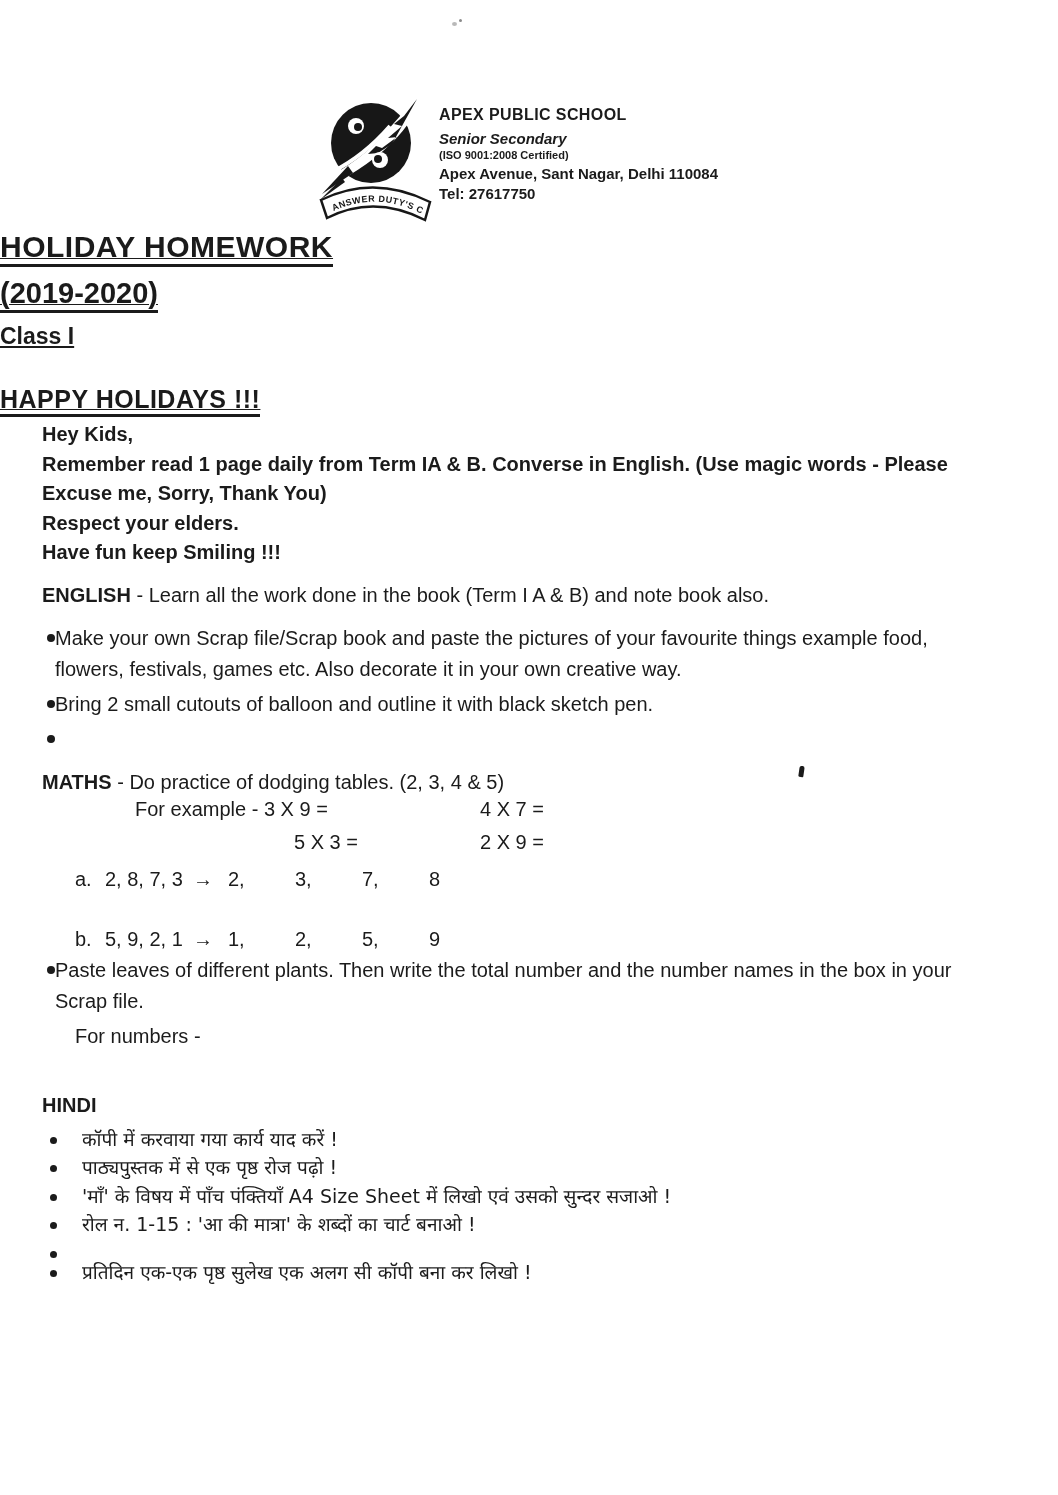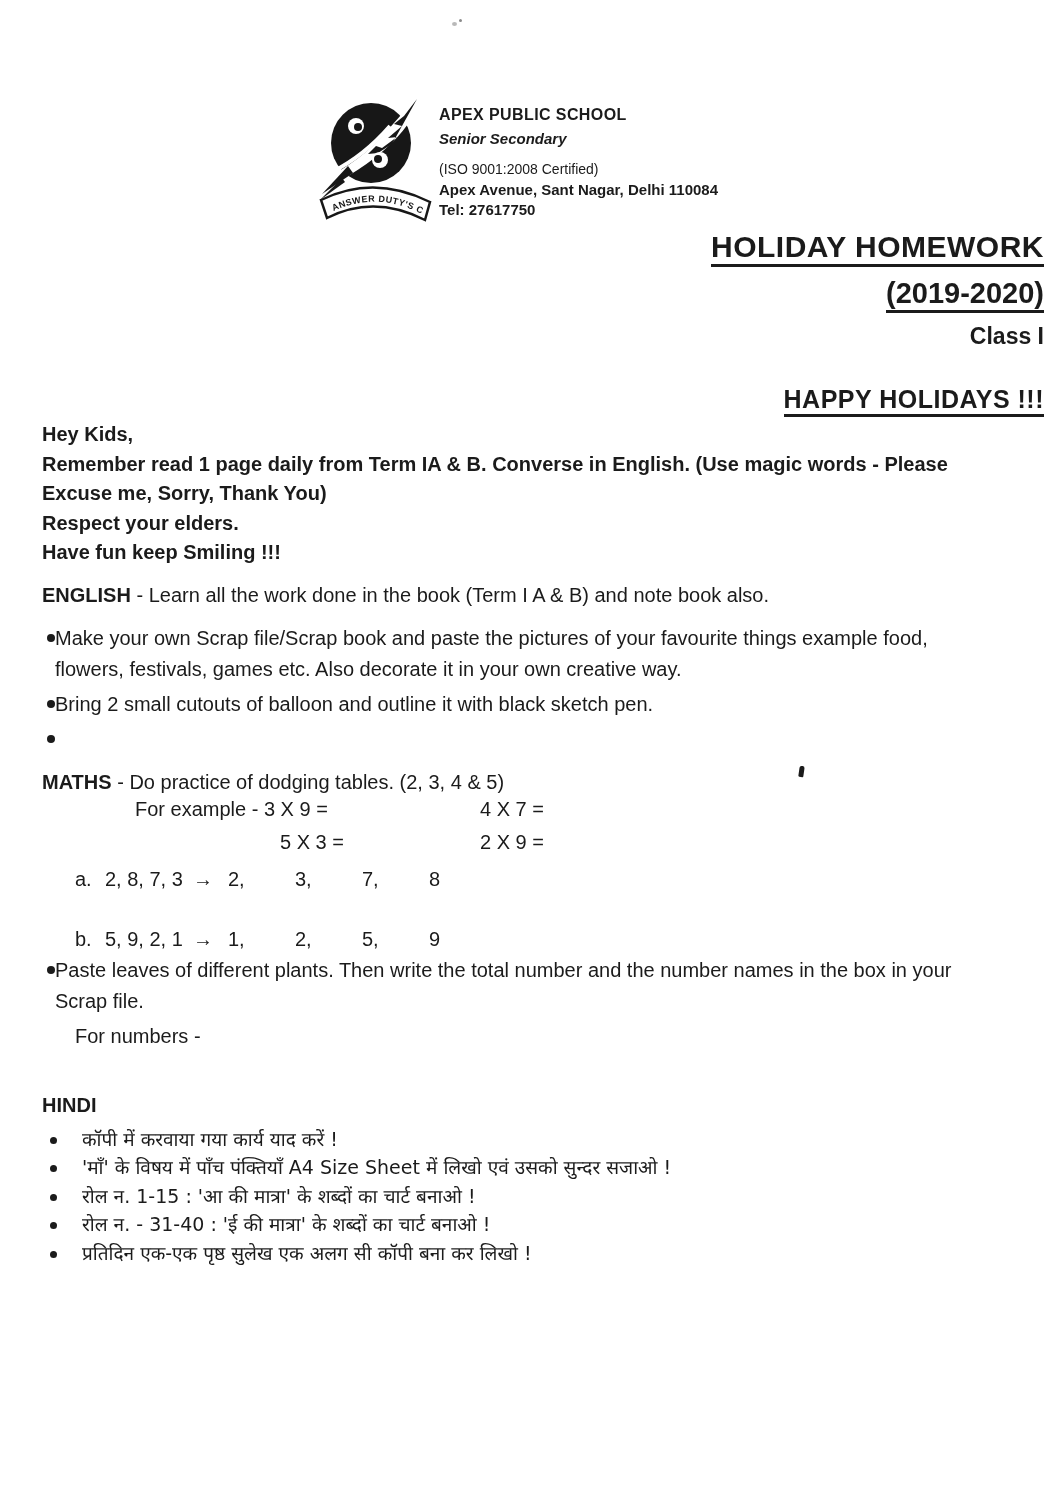--- a/index.html
+++ b/index.html
@@ -7,25 +7,25 @@
     position:relative; width:1058px; height:1495px; margin:0 auto;
     background:#ffffff; color:#1b1b1b;
     font-family:"Liberation Sans", sans-serif; overflow:hidden;
   }
   
   .header { position:absolute; left:318px; top:96px; display:flex; }
   .logo { width:116px; height:132px; flex:none; }
   .school-info { margin-left:5px; padding-top:10px; }
   .school-name { font-size:16px; font-weight:bold; letter-spacing:0.4px; }
   .school-sub  { font-size:15px; font-weight:bold; font-style:italic; margin-top:6px; }
-  .school-cert { font-size:14px; font-weight:normal; margin-top:14px; }
+  .school-cert { font-size:11px; font-weight:bold; margin-top:2px; }
   .school-addr { font-size:15px; font-weight:bold; margin-top:4px; }
   .school-tel  { font-size:15px; font-weight:bold; margin-top:3px; }
   
-  .title-block { position:absolute; top:230px; left:12px; width:1032px; text-align:right; }
+  .title-block { position:absolute; top:230px; left:0; width:1032px; text-align:left;text-decoration:underline; }
   .u { border-bottom:3px solid #1b1b1b; padding-bottom:1px; }
   .title-line1 span { font-size:30px; font-weight:bold; letter-spacing:0.5px; }
   .title-line2 { margin-top:13px; }
   .title-line2 span { font-size:29px; font-weight:bold; }
   .title-line3 { margin-top:13px; font-size:23px; font-weight:bold; }
   .greeting { margin-top:35px; }
   .greeting span { font-size:25px; font-weight:bold; letter-spacing:0.5px; }
   
   .content { position:absolute; left:42px; top:420px; width:950px; font-size:20px; }
   .intro div { font-weight:bold; line-height:29.5px; }
@@ -33,21 +33,21 @@
   .heading-line .b { font-weight:bold; }
   .english-heading { margin-top:12px; }
   ul.blist { list-style:none; margin:12px 0 0 0; padding:0; }
   ul.blist li { display:flex; line-height:31px; margin-bottom:4px; }
   .dot { width:8px; height:8px; border-radius:50%; background:#1b1b1b; margin:11px 0 0 5px; flex:none; }
   ul.blist .txt { }
   .maths-heading { margin-top:24px; }
   .ex-row { position:relative; height:33px; }
   .ex-row .lft1 { position:absolute; left:93px; }
   .ex-row .rgt  { position:absolute; left:438px; }
-  .ex-row .lft2 { position:absolute; left:238px; }
+  .ex-row .lft2 { position:absolute; left:252px; }
   ul.blist.tight { margin-top:0; }
   .ab-line { display:flex; margin-left:33px; line-height:31px; }
   .ab-line.b-gap { margin-top:29px; }
   .ab-label { width:30px; flex:none; }
   .ab-given { width:88px; flex:none; }
   .ab-arrow { width:35px; flex:none; font-weight:bold; }
   .ab-ans   { width:67px; flex:none; }
   .for-example { margin-left:33px; line-height:31px; }
   
   .hindi-heading { margin-top:38px; font-weight:bold; line-height:31px; }
@@ -175,29 +175,32 @@
     <div class="for-example">For numbers -</div>
 
     <div class="hindi-heading">HINDI</div>
     <ul class="hlist">
       <li>
           <span class="hdot"></span>
           <span class="txt">कॉपी में करवाया गया कार्य याद करें !</span>
         </li>
       <li>
           <span class="hdot"></span>
+          <span class="txt">पाठ्यपुस्तक में से एक पृष्ठ रोज पढ़ो !</span>
+        </li>
+      <li>
+          <span class="hdot"></span>
           <span class="txt">'माँ' के विषय में पाँच पंक्तियाँ A4 Size Sheet में लिखो एवं उसको सुन्दर सजाओ !</span>
         </li>
       <li>
           <span class="hdot"></span>
           <span class="txt">रोल न. 1-15 : 'आ की मात्रा' के शब्दों का चार्ट बनाओ !</span>
         </li>
       <li>
           <span class="hdot"></span>
-          <span class="txt">रोल न. - 31-40 : 'ई की मात्रा' के शब्दों का चार्ट बनाओ !</span>
         </li>
       <li>
           <span class="hdot"></span>
           <span class="txt">प्रतिदिन एक-एक पृष्ठ सुलेख एक अलग सी कॉपी बना कर लिखो !</span>
         </li>
     </ul>
 
   </div>
 </div>
 

